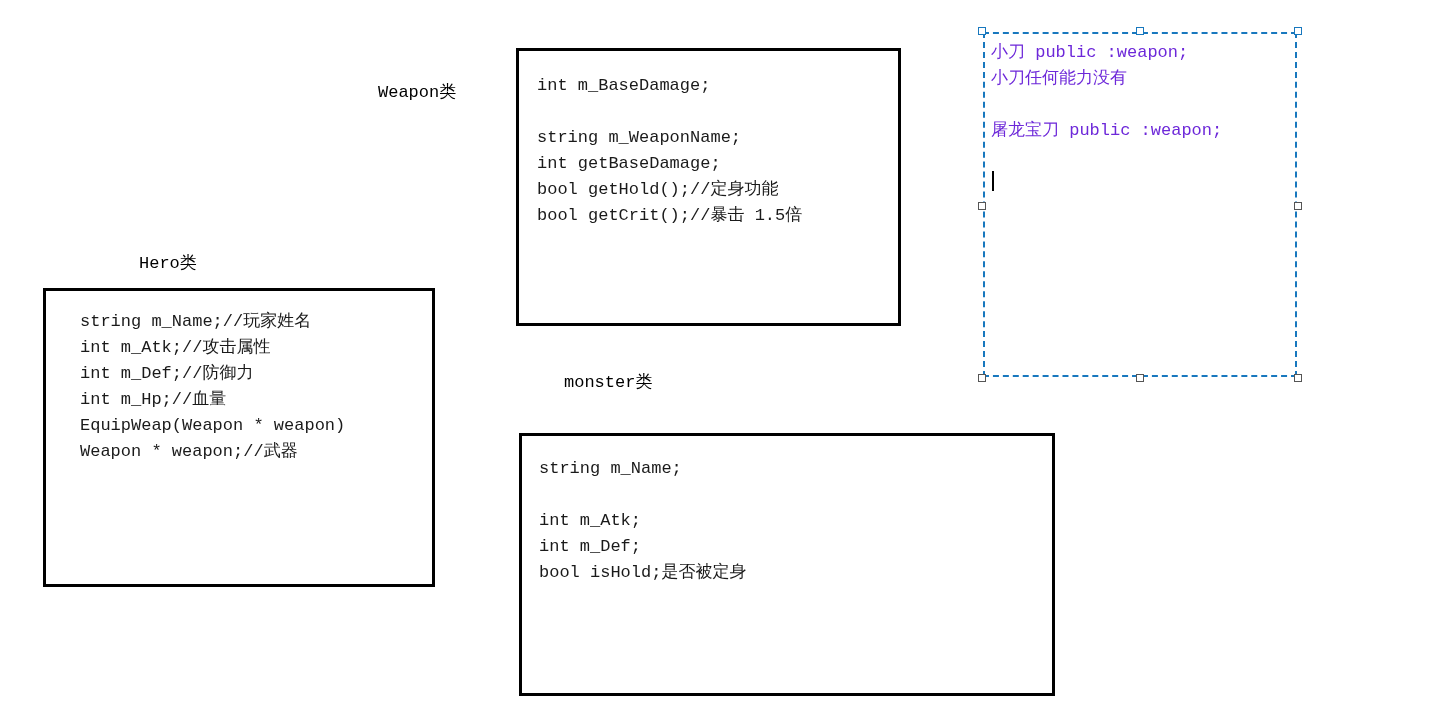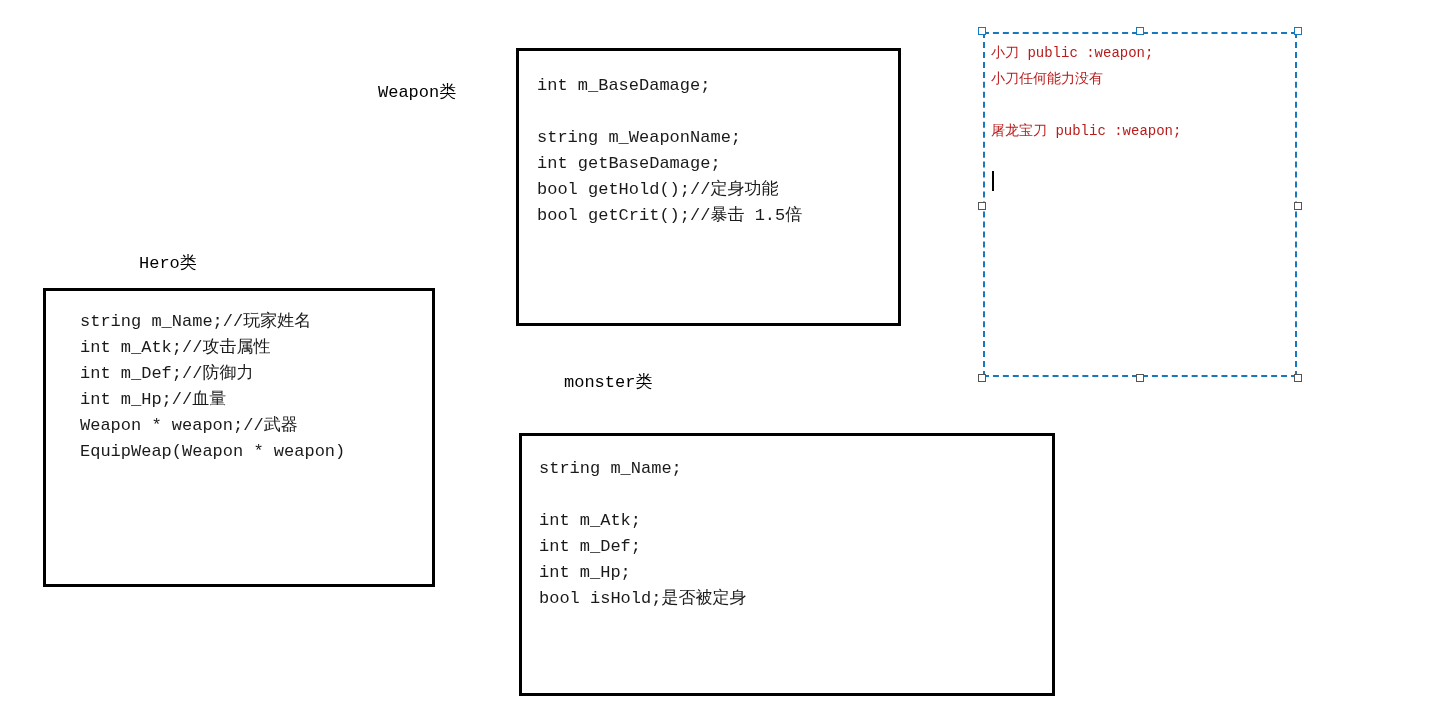--- a/index.html
+++ b/index.html
@@ -65,23 +65,23 @@
     box-sizing: border-box;
   }
   .selection-text {
     position: absolute;
     left: 8px;
     top: 8px;
     right: 8px;
   }
   .sel-line {
     font-family: "Liberation Mono", "DejaVu Sans Mono", monospace;
-    font-size: 14px;
+    font-size: 17px;
     line-height: 26px;
-    color: #b91c1c;
+    color: #6d28d9;
     white-space: pre;
   }
   .sel-line.blank {
     height: 26px;
   }
   .caret {
     display: inline-block;
     width: 2px;
     height: 20px;
     background: #000000;
@@ -120,34 +120,33 @@
   </div>
 
   <div class="class-label" style="left:139px; top:251px;">Hero类</div>
 
   <div class="class-box" style="left:43px; top:288px; width:392px; height:299px;">
     <div class="body" style="padding-top:18px; padding-left:34px;">
       <div class="code-line">string m_Name;//玩家姓名</div>
       <div class="code-line">int m_Atk;//攻击属性</div>
       <div class="code-line">int m_Def;//防御力</div>
       <div class="code-line">int m_Hp;//血量</div>
+      <div class="code-line">EquipWeap(Weapon * weapon)</div>
       <div class="code-line">Weapon * weapon;//武器</div>
-      <div class="code-line">EquipWeap(Weapon * weapon)</div>
     </div>
   </div>
 
   <div class="class-label" style="left:564px; top:370px;">monster类</div>
 
   <div class="class-box" style="left:519px; top:433px; width:536px; height:263px;">
     <div class="body" style="padding-top:20px; padding-left:17px;">
       <div class="code-line">string m_Name;</div>
       <div class="code-line blank"></div>
       <div class="code-line">int m_Atk;</div>
       <div class="code-line">int m_Def;</div>
-      <div class="code-line">int m_Hp;</div>
       <div class="code-line">bool isHold;是否被定身</div>
     </div>
   </div>
 
   <div class="selection-box" style="left:983px; top:32px; width:314px; height:345px;">
 
     <div class="selection-border"></div>
 
     <div class="selection-text">
       <div class="sel-line">小刀 public :weapon;</div>

